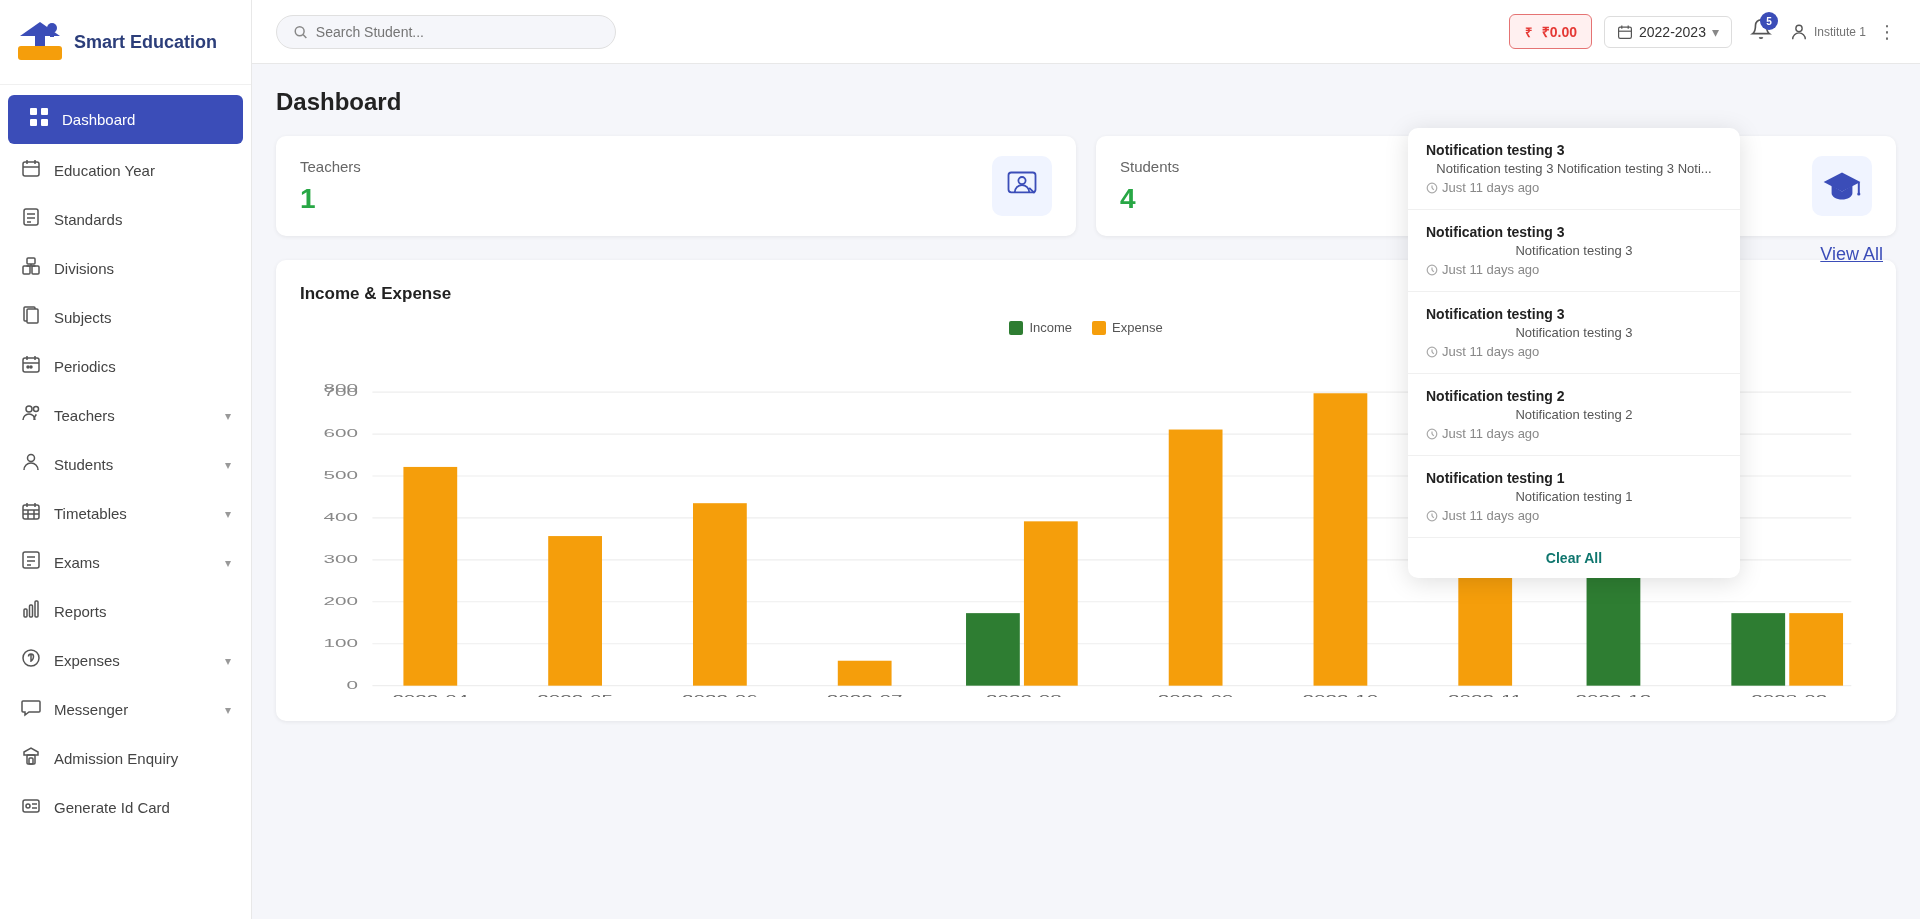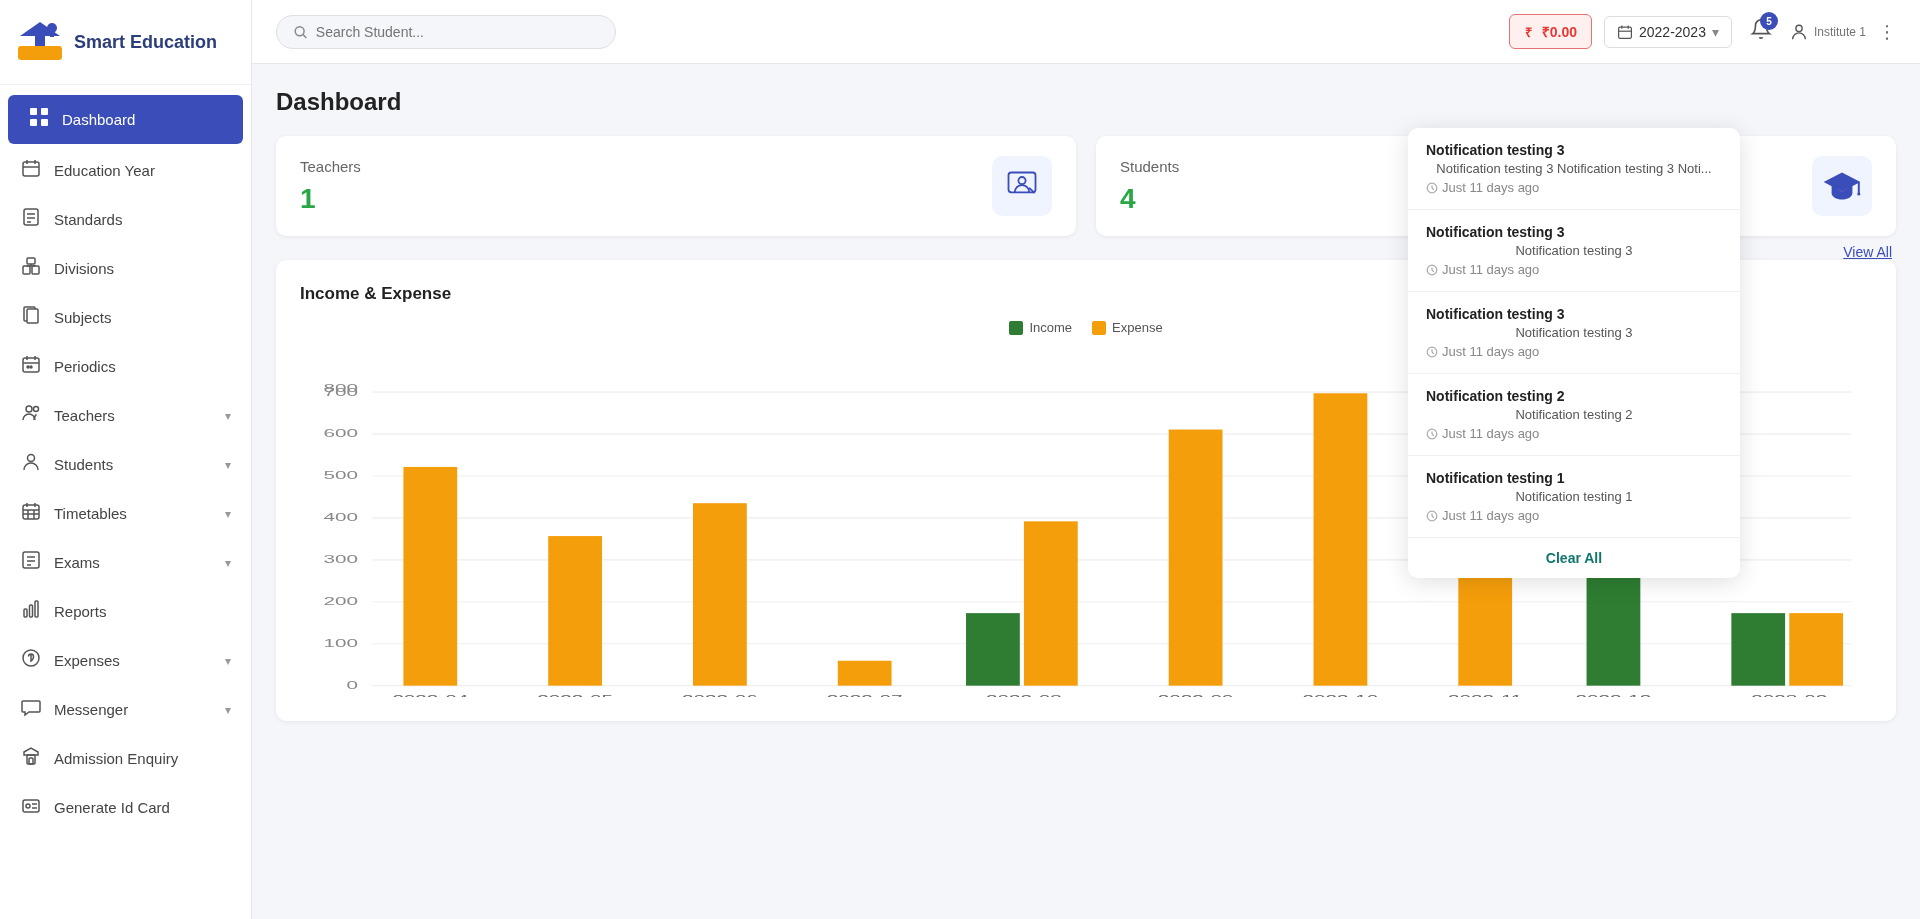--- a/index.html
+++ b/index.html
@@ -286,24 +286,24 @@
       padding: 12px;
       color: #0f766e;
       font-size: 14px;
       font-weight: 600;
       cursor: pointer;
     }
 
     
     .view-all {
       position: absolute;
-      right: 28px;
+      right: 37px;
       top: 180px;
       color: #3b4db8;
-      font-size: 14px;
+      font-size: 18px;
       cursor: pointer;
       text-decoration: underline;
     }
 
     
     ::-webkit-scrollbar { width: 6px; }
     ::-webkit-scrollbar-thumb { background: #ccc; border-radius: 3px; }
   </style>
 </head>
 <body>

